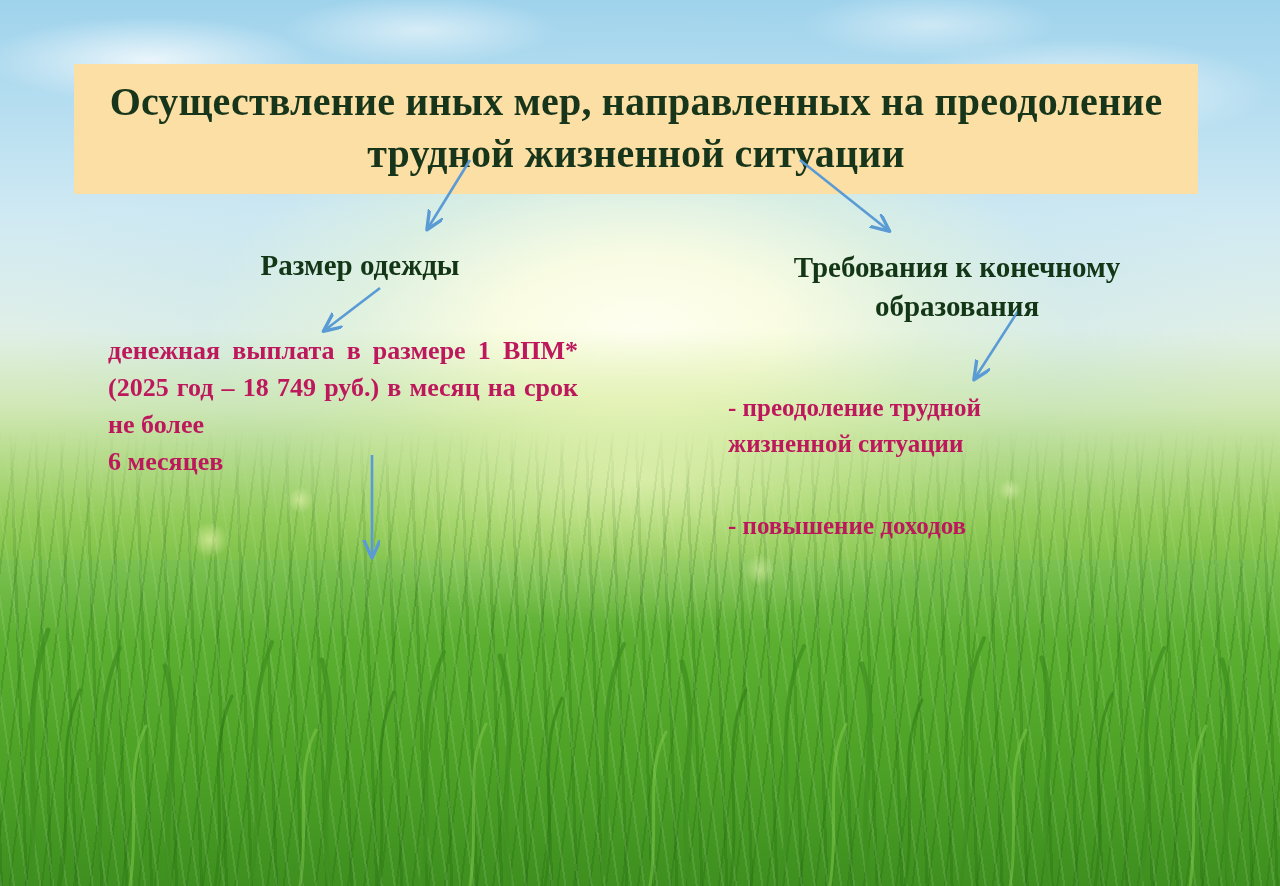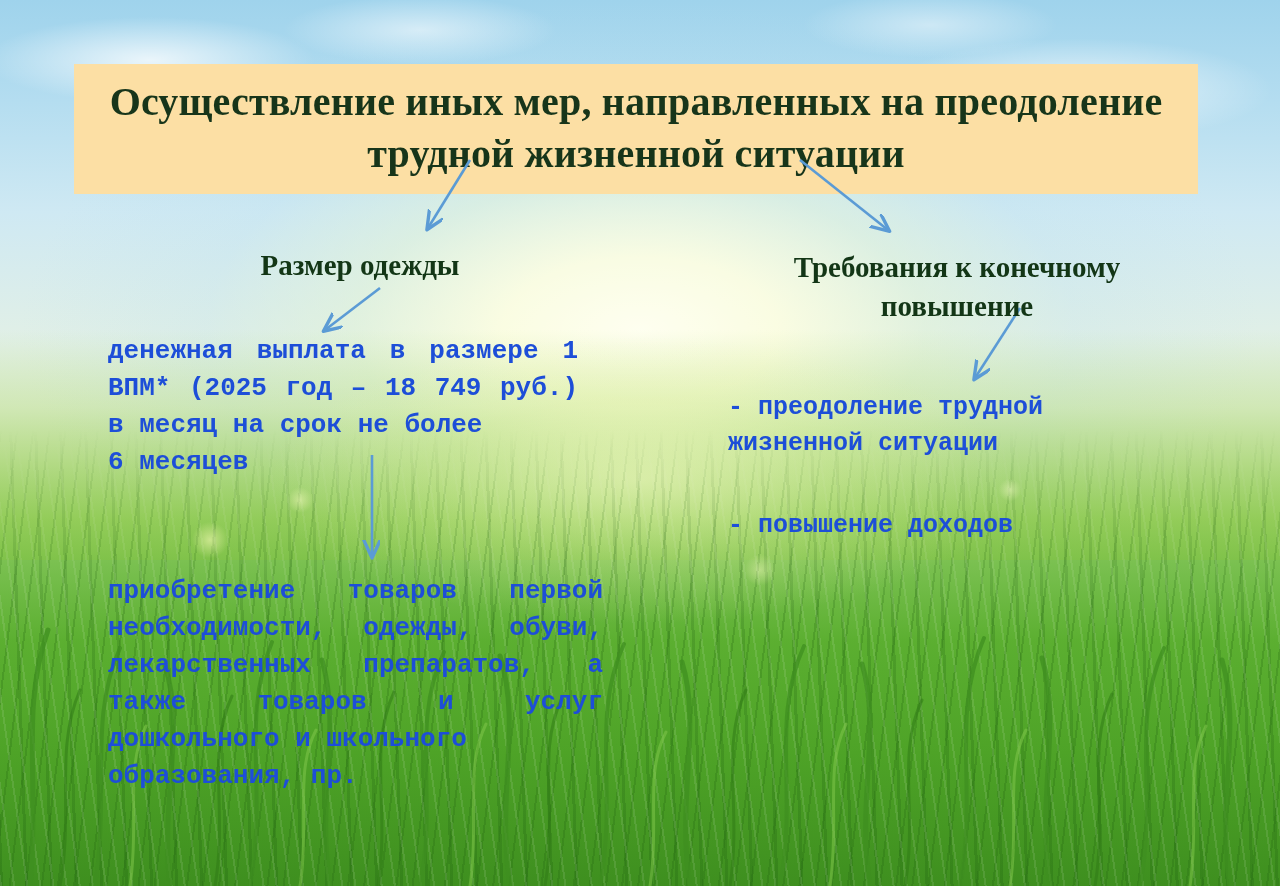--- a/index.html
+++ b/index.html
@@ -128,23 +128,23 @@
   #heading-right {
     left: 722px;
     top: 248px;
     width: 470px;
     font-size: 29px;
   }
 
   
   .body-text {
     position: absolute;
-    font-family: Liberation Mono, monospace;
+    font-family: Liberation Serif, serif;
     font-weight: bold;
-    color: #1d4ed8;
+    color: #be185d;
     line-height: 1.42;
   }
   #payment-amount {
     left: 108px;
     top: 333px;
     width: 470px;
     font-size: 26px;
     text-align: justify;
   }
   #payment-amount .last-line {
@@ -257,26 +257,22 @@
     </g>
   </svg>
 
   <div class="heading" id="heading-left">Размер одежды</div>
 
   <div class="body-text" id="payment-amount">
     <div>денежная выплата в размере 1 ВПМ* (2025 год – 18 749 руб.) в месяц на срок не более</div>
     <div class="last-line">6 месяцев</div>
   </div>
 
-  <div class="body-text" id="purchase-text">
-    <div>приобретение товаров первой необходимости, одежды, обуви, лекарственных препаратов, а также товаров и услуг дошкольного и школьного</div>
-    <div class="last-line">образования, пр.</div>
-  </div>
-
-  <div class="heading" id="heading-right">Требования к конечному повышение</div>
+
+  <div class="heading" id="heading-right">Требования к конечному образования</div>
 
   <div class="body-text" id="requirement-1">
     <div>- преодоление трудной</div>
     <div class="last-line">жизненной ситуации</div>
   </div>
 
   <div class="body-text" id="requirement-2">
     <div>- повышение доходов</div>
   </div>
 

